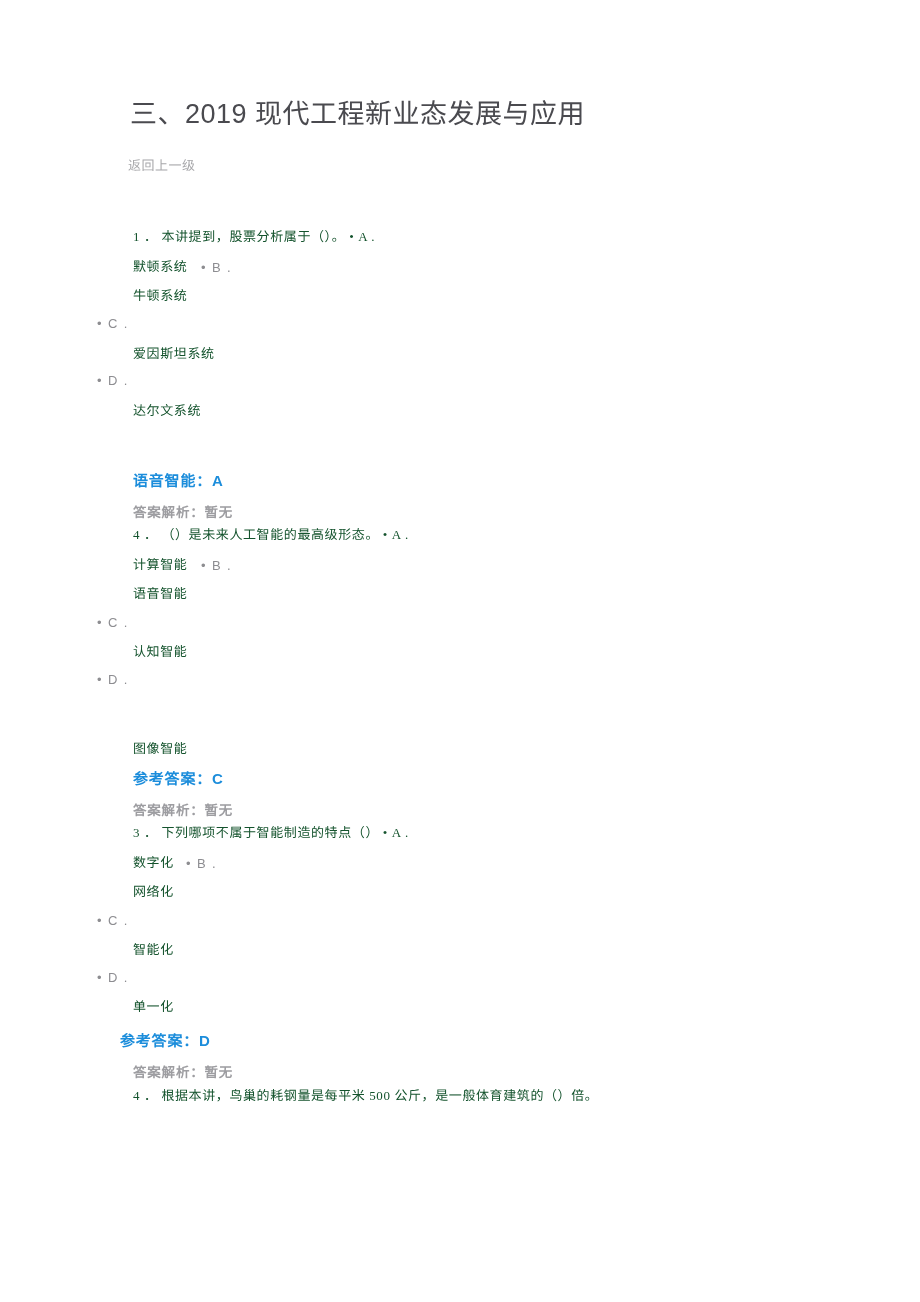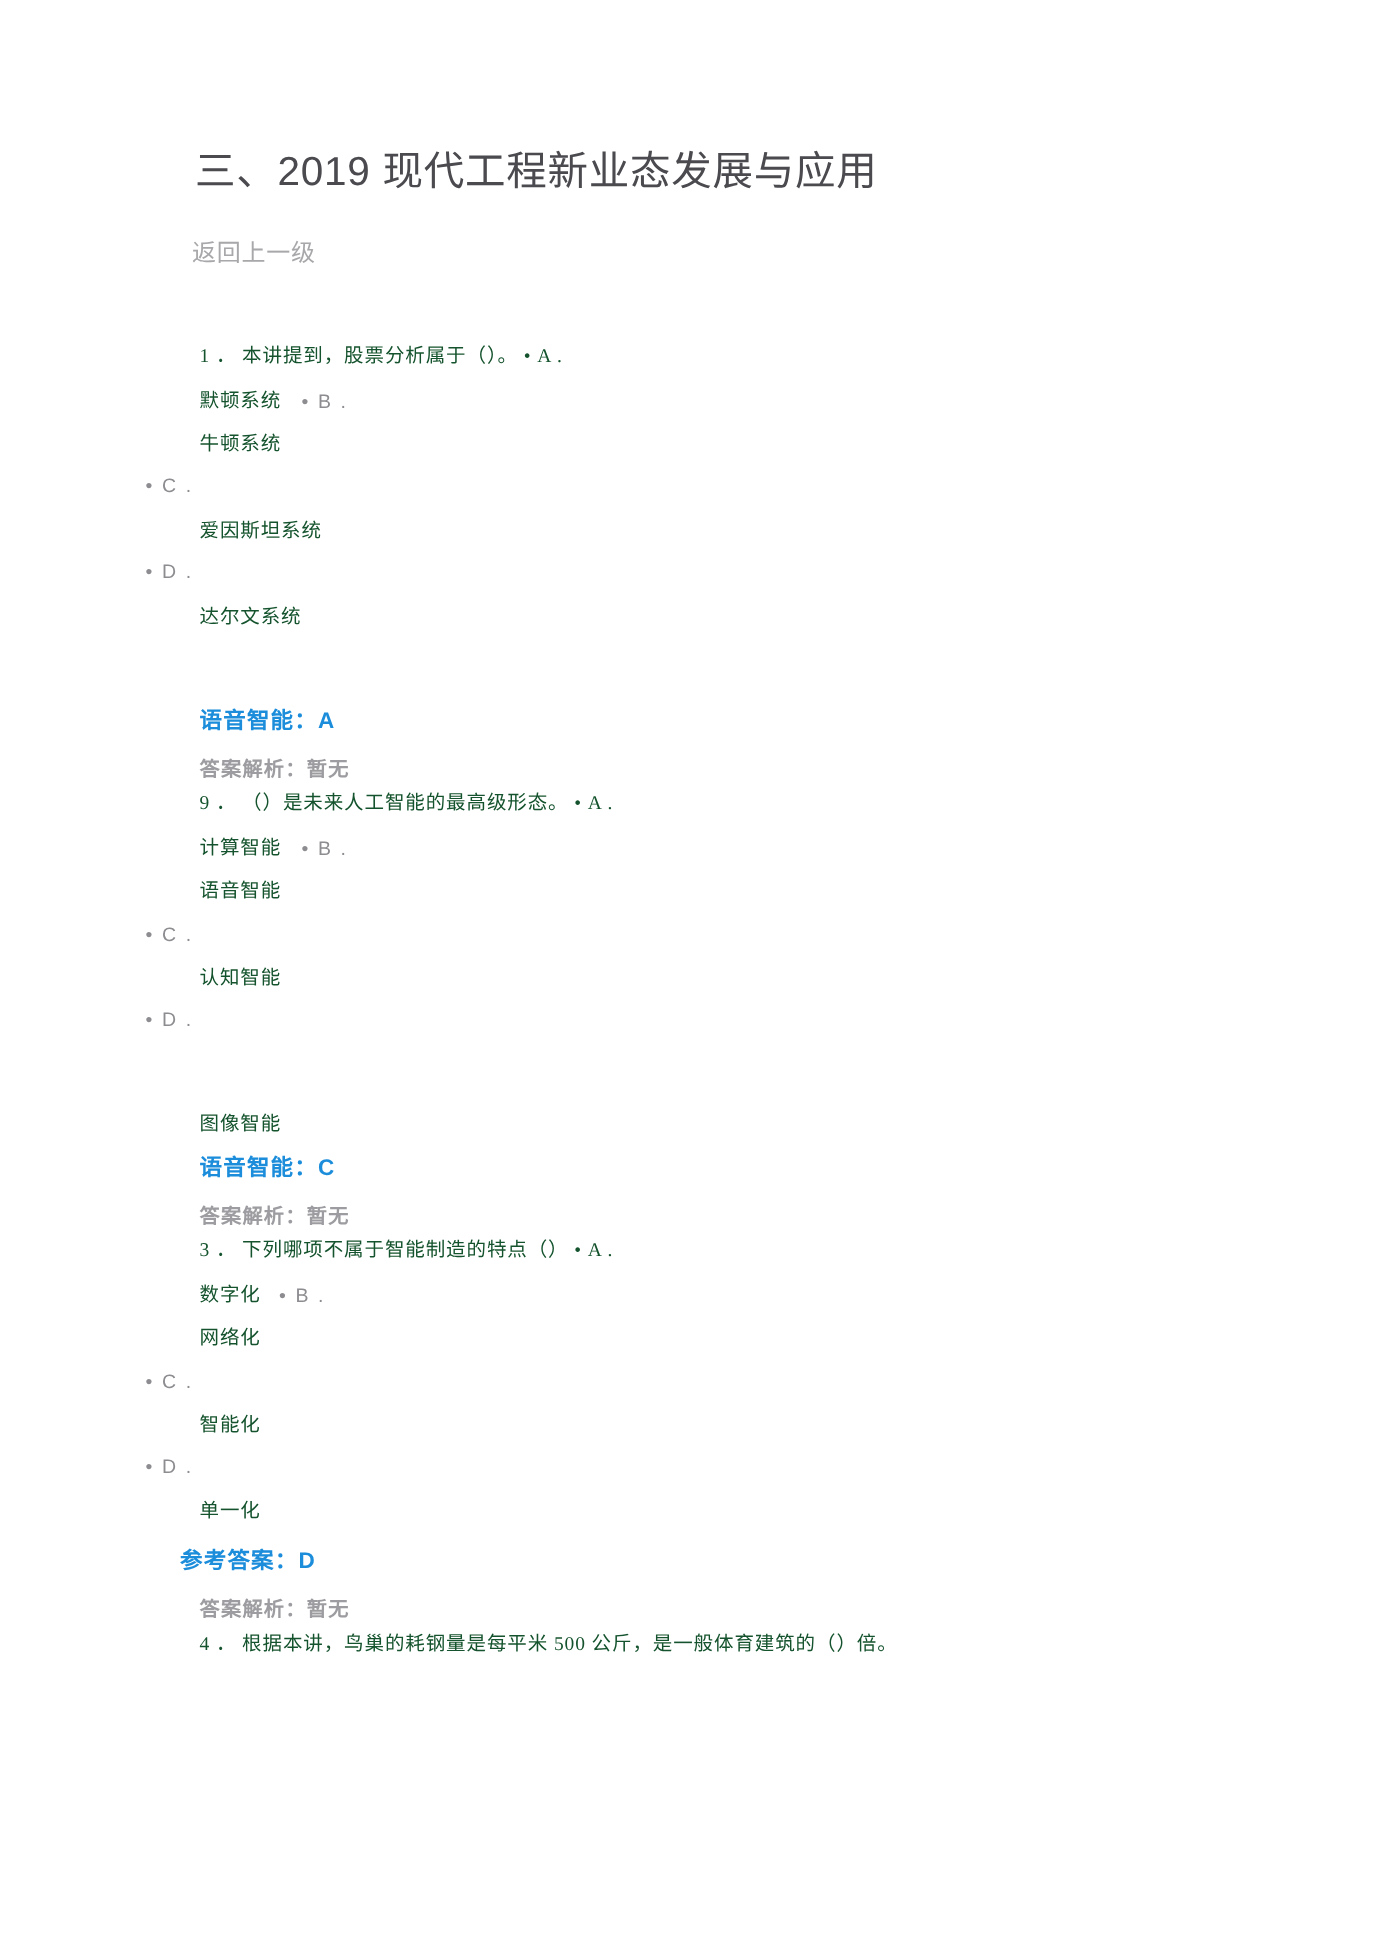--- a/index.html
+++ b/index.html
@@ -35,21 +35,21 @@
     letter-spacing: 0.5px;
     white-space: nowrap;
   }
 
   
   .back-link {
     position: absolute;
     left: 128px;
     top: 155px;
     font-family: "Liberation Serif", "DejaVu Serif", serif;
-    font-size: 16px;
+    font-size: 13px;
     font-weight: 400;
     color: #a8a8ab;
     text-decoration: none;
     letter-spacing: 0.5px;
     white-space: nowrap;
   }
 
   
   .section-heading {
     position: absolute;
@@ -140,34 +140,34 @@
 
   <div class="opt-marker" style="left:97px; top:317px;">• C .</div>
   <div class="line" style="left:133px; top:347px;">爱因斯坦系统</div>
 
   <div class="opt-marker" style="left:97px; top:374px;">• D .</div>
   <div class="line" style="left:133px; top:404px;">达尔文系统</div>
 
   <div class="ref-answer" style="left:133px; top:473px;">语音智能：A</div>
   <div class="analysis" style="left:133px; top:506px;">答案解析：暂无</div>
 
-  <div class="line" style="left:133px; top:528px;">9 ． （）是未来人工智能的最高级形态。 • A .</div>
+  <div class="line" style="left:133px; top:528px;">4 ． （）是未来人工智能的最高级形态。 • A .</div>
 
   <div class="line" style="left:133px; top:558px;">计算智能</div>
   <div class="opt-marker" style="left:201px; top:559px;">• B .</div>
 
   <div class="line" style="left:133px; top:587px;">语音智能</div>
 
   <div class="opt-marker" style="left:97px; top:616px;">• C .</div>
   <div class="line" style="left:133px; top:645px;">认知智能</div>
 
   <div class="opt-marker" style="left:97px; top:673px;">• D .</div>
   <div class="line" style="left:133px; top:742px;">图像智能</div>
 
-  <div class="ref-answer" style="left:133px; top:771px;">语音智能：C</div>
+  <div class="ref-answer" style="left:133px; top:771px;">参考答案：C</div>
   <div class="analysis" style="left:133px; top:804px;">答案解析：暂无</div>
 
   <div class="line" style="left:133px; top:826px;">3 ． 下列哪项不属于智能制造的特点（） • A .</div>
 
   <div class="line" style="left:133px; top:856px;">数字化</div>
   <div class="opt-marker" style="left:186px; top:857px;">• B .</div>
 
   <div class="line" style="left:133px; top:885px;">网络化</div>
 
   <div class="opt-marker" style="left:97px; top:914px;">• C .</div>

